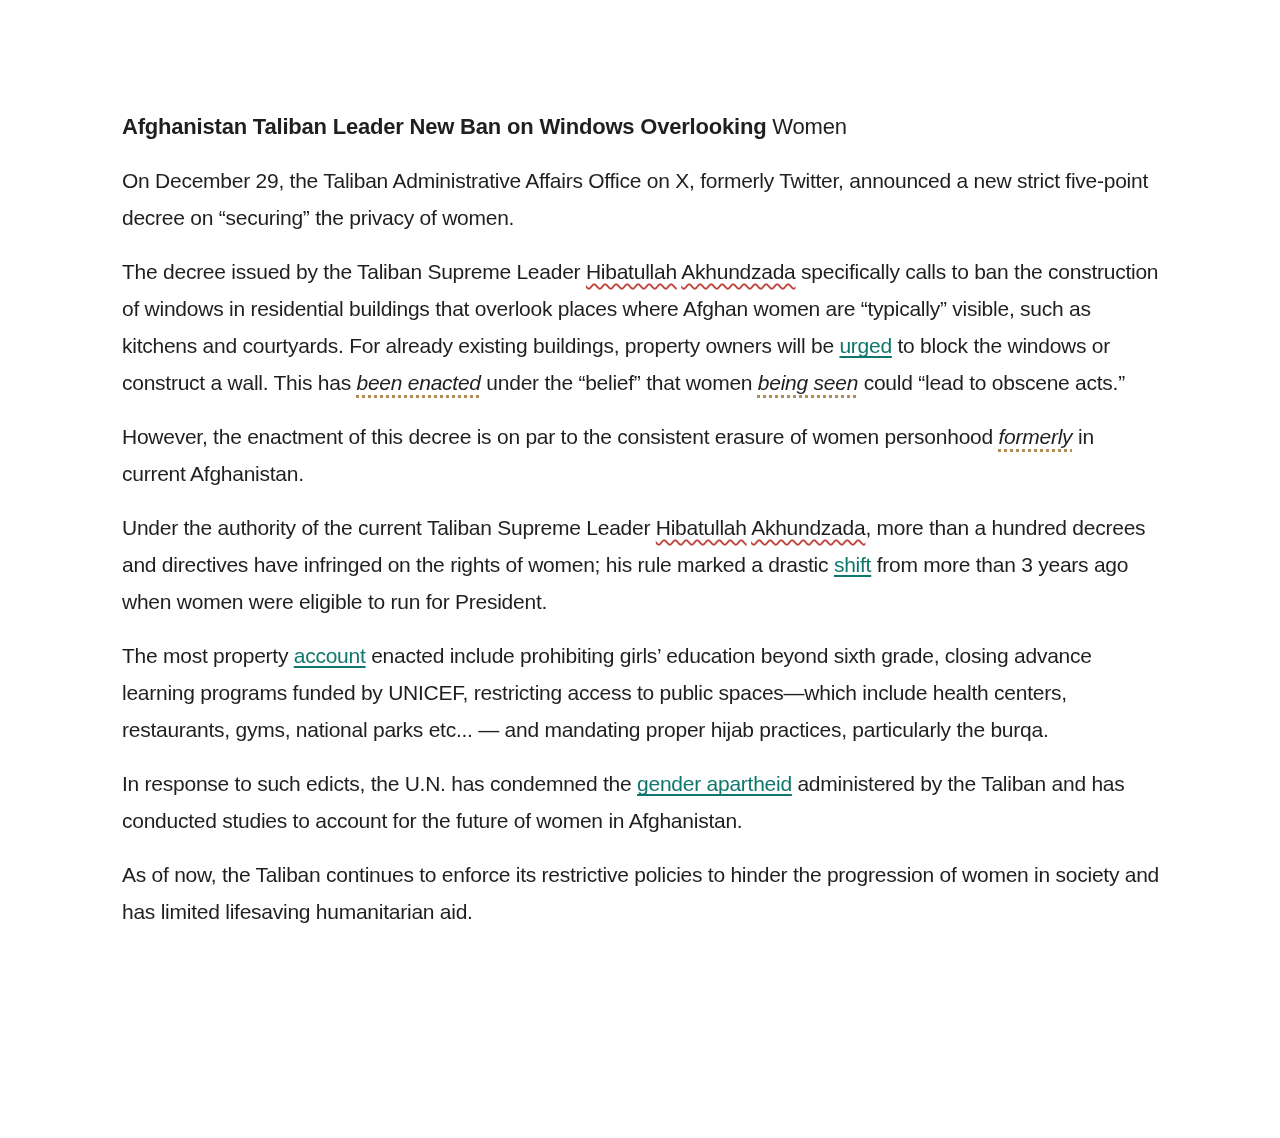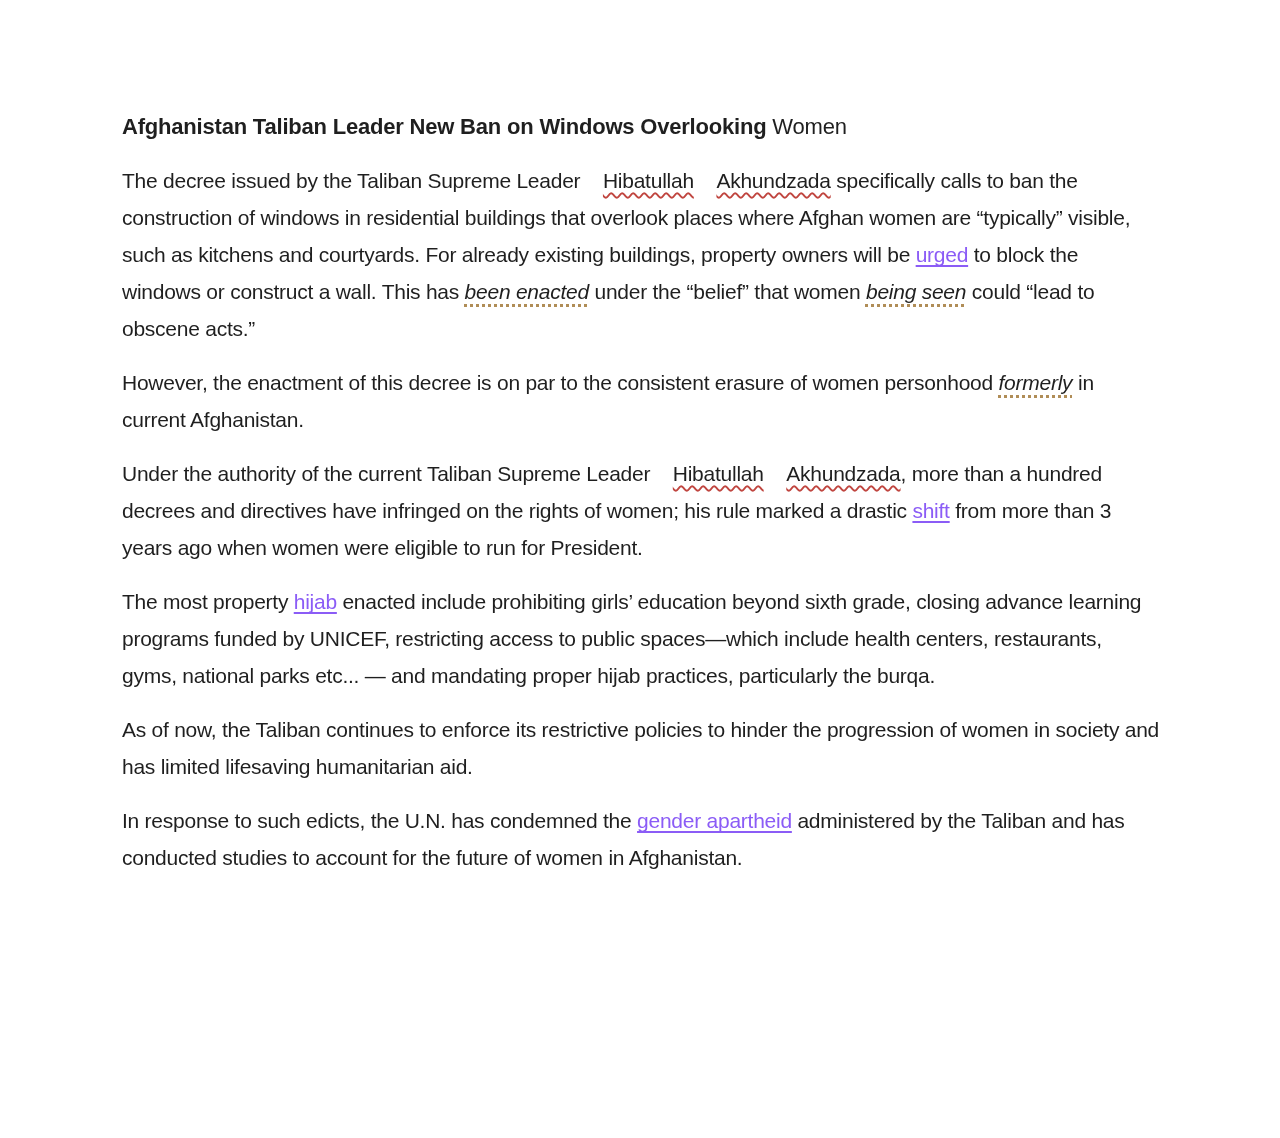--- a/index.html
+++ b/index.html
@@ -29,55 +29,55 @@
     font-weight: 400;
   }
   p.para {
     font-size: 21px;
     font-weight: 400;
     line-height: 37px;
     letter-spacing: -0.25px;
     margin: 0 0 17px 0;
   }
   .link {
-    color: #8b5cf6;
+    color: #0f766e;
     text-decoration: underline;
     text-decoration-thickness: 1.5px;
     text-underline-offset: 3px;
     text-decoration-skip-ink: none;
     cursor: pointer;
   }
   .spell {
     text-decoration: underline wavy #c0453f;
     text-decoration-thickness: 1.5px;
     text-underline-offset: 4px;
     text-decoration-skip-ink: none;
-    margin-left: 17px;
   }
   .grammar {
     text-decoration: underline dotted #b08d57;
     text-decoration-thickness: 2.5px;
     text-underline-offset: 5px;
     text-decoration-skip-ink: none;
     font-style: italic;
   }
 </style>
 </head>
 <body>
 
 <div class="document">
 
   <h1 class="doc-title"><span>Afghanistan Taliban Leader New Ban on Windows Overlooking</span><span class="regular"> Women</span></h1>
 
+  <p class="para"><span>On December 29, the Taliban Administrative Affairs Office on X, formerly Twitter, announced a new strict five-point decree on “securing” the privacy of women.</span></p>
 
   <p class="para"><span>The decree issued by the Taliban Supreme Leader </span><span class="spell">Hibatullah</span><span> </span><span class="spell">Akhundzada</span><span> specifically calls to ban the construction of windows in residential buildings that overlook places where Afghan women are “typically” visible, such as kitchens and courtyards. For already existing buildings, property owners will be </span><a class="link">urged</a><span> to block the windows or construct a wall. This has </span><span class="grammar">been enacted</span><span> under the “belief” that women </span><span class="grammar">being seen</span><span> could “lead to obscene acts.”</span></p>
 
   <p class="para"><span>However, the enactment of this decree is on par to the consistent erasure of women personhood </span><span class="grammar">formerly</span><span> in current Afghanistan.</span></p>
 
   <p class="para"><span>Under the authority of the current Taliban Supreme Leader </span><span class="spell">Hibatullah</span><span> </span><span class="spell">Akhundzada</span><span>, more than a hundred decrees and directives have infringed on the rights of women; his rule marked a drastic </span><a class="link">shift</a><span> from more than 3 years ago when women were eligible to run for President.</span></p>
 
-  <p class="para"><span>The most property </span><a class="link">hijab</a><span> enacted include prohibiting girls’ education beyond sixth grade, closing advance learning programs funded by UNICEF, restricting access to public spaces—which include health centers, restaurants, gyms, national parks etc... — and mandating proper hijab practices, particularly the burqa.</span></p>
+  <p class="para"><span>The most property </span><a class="link">account</a><span> enacted include prohibiting girls’ education beyond sixth grade, closing advance learning programs funded by UNICEF, restricting access to public spaces—which include health centers, restaurants, gyms, national parks etc... — and mandating proper hijab practices, particularly the burqa.</span></p>
+
+  <p class="para"><span>In response to such edicts, the U.N. has condemned the </span><a class="link">gender apartheid</a><span> administered by the Taliban and has conducted studies to account for the future of women in Afghanistan.</span></p>
 
   <p class="para"><span>As of now, the Taliban continues to enforce its restrictive policies to hinder the progression of women in society and has limited lifesaving humanitarian aid.</span></p>
-
-  <p class="para"><span>In response to such edicts, the U.N. has condemned the </span><a class="link">gender apartheid</a><span> administered by the Taliban and has conducted studies to account for the future of women in Afghanistan.</span></p>
 
 </div>
 
 </body></html>

